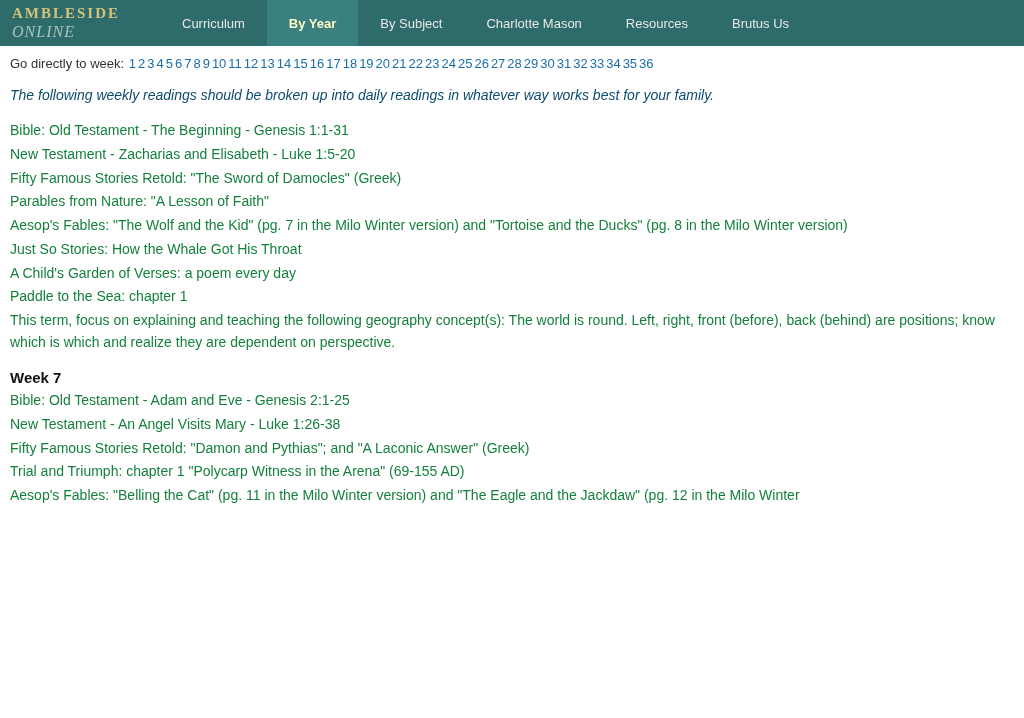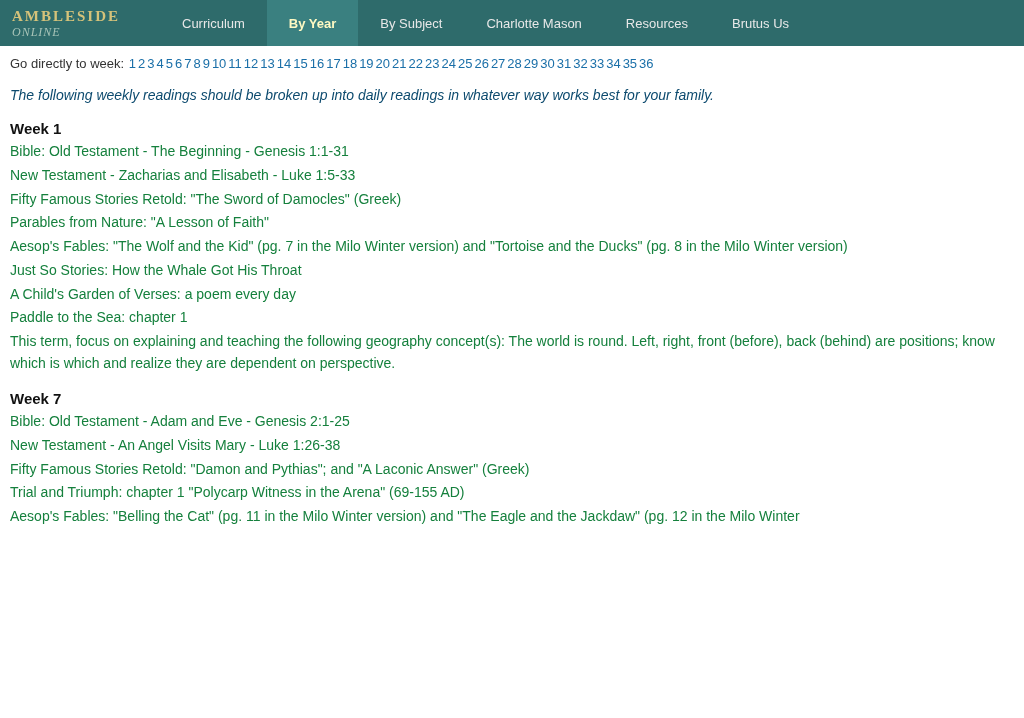--- a/index.html
+++ b/index.html
@@ -43,21 +43,21 @@
     }
 
     .logo-text .logo-line1 {
       font-size: 15px;
       font-weight: bold;
       letter-spacing: 2px;
     }
 
     .logo-text .logo-line2 {
       font-style: italic;
-      font-size: 12px;
+      font-size: 16px;
       color: #a8c4b8;
       letter-spacing: 1px;
       font-weight: normal;
     }
 
     nav {
       display: flex;
       align-items: stretch;
       height: 100%;
       flex: 1;
@@ -153,23 +153,22 @@
 <div class="content">
   <div class="week-nav">
     <span>Go directly to week:</span>
     <span><a href="#" class="week-link">1</a><a href="#" class="week-link">2</a><a href="#" class="week-link">3</a><a href="#" class="week-link">4</a><a href="#" class="week-link">5</a><a href="#" class="week-link">6</a><a href="#" class="week-link">7</a><a href="#" class="week-link">8</a><a href="#" class="week-link">9</a><a href="#" class="week-link">10</a><a href="#" class="week-link">11</a><a href="#" class="week-link">12</a><a href="#" class="week-link">13</a><a href="#" class="week-link">14</a><a href="#" class="week-link">15</a><a href="#" class="week-link">16</a><a href="#" class="week-link">17</a><a href="#" class="week-link">18</a><a href="#" class="week-link">19</a><a href="#" class="week-link">20</a><a href="#" class="week-link">21</a><a href="#" class="week-link">22</a><a href="#" class="week-link">23</a><a href="#" class="week-link">24</a><a href="#" class="week-link">25</a><a href="#" class="week-link">26</a><a href="#" class="week-link">27</a><a href="#" class="week-link">28</a><a href="#" class="week-link">29</a><a href="#" class="week-link">30</a><a href="#" class="week-link">31</a><a href="#" class="week-link">32</a><a href="#" class="week-link">33</a><a href="#" class="week-link">34</a><a href="#" class="week-link">35</a><a href="#" class="week-link">36</a></span>
   </div>
 
   <p class="intro-text">The following weekly readings should be broken up into daily readings in whatever way works best for your family.</p>
 
   <div>
   <div class="week-section">
-        <div class="week-title">Week 1</div>
         <p class="reading-item">Bible: Old Testament - The Beginning - Genesis 1:1-31</p>
-        <p class="reading-item">New Testament - Zacharias and Elisabeth - Luke 1:5-33</p>
+        <p class="reading-item">New Testament - Zacharias and Elisabeth - Luke 1:5-20</p>
         <p class="reading-item">Fifty Famous Stories Retold: "The Sword of Damocles" (Greek)</p>
         <p class="reading-item">Parables from Nature: "A Lesson of Faith"</p>
         <p class="reading-item">Aesop's Fables: "The Wolf and the Kid" (pg. 7 in the Milo Winter version) and "Tortoise and the Ducks" (pg. 8 in the Milo Winter version)</p>
         <p class="reading-item">Just So Stories: How the Whale Got His Throat</p>
         <p class="reading-item">A Child's Garden of Verses: a poem every day</p>
         <p class="reading-item">Paddle to the Sea: chapter 1</p>
         <p class="reading-item">This term, focus on explaining and teaching the following geography concept(s): The world is round. Left, right, front (before), back (behind) are positions; know which is which and realize they are dependent on perspective.</p>
       </div>
       <div class="week-section">
         <div class="week-title">Week 7</div>

